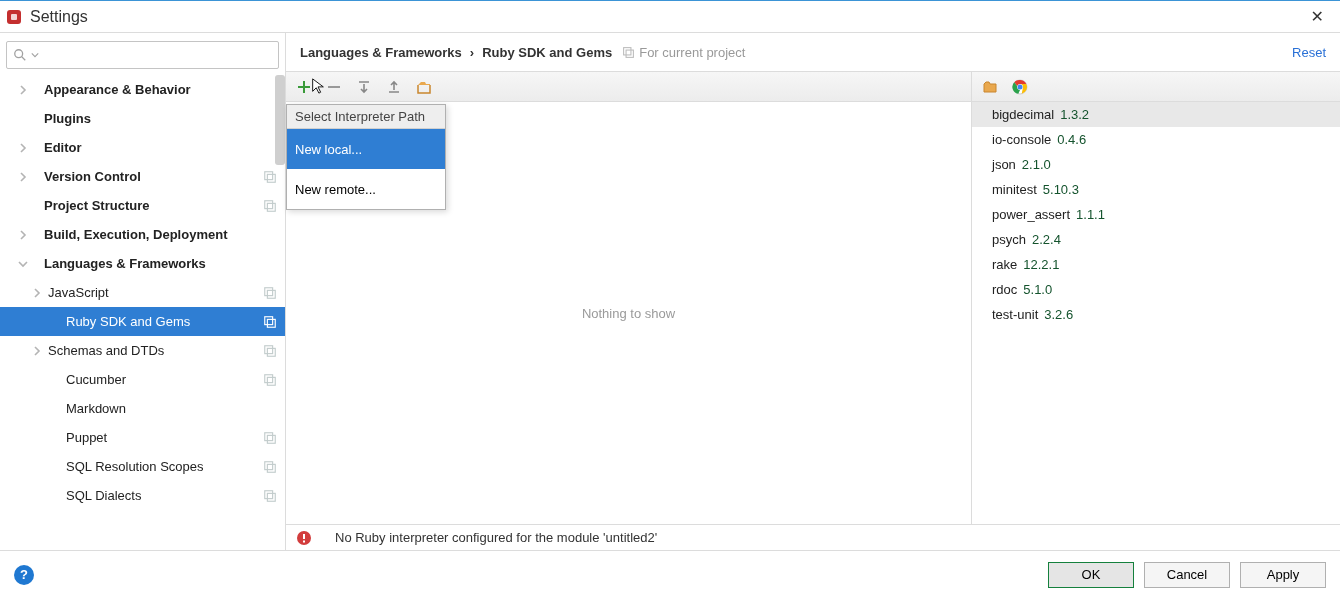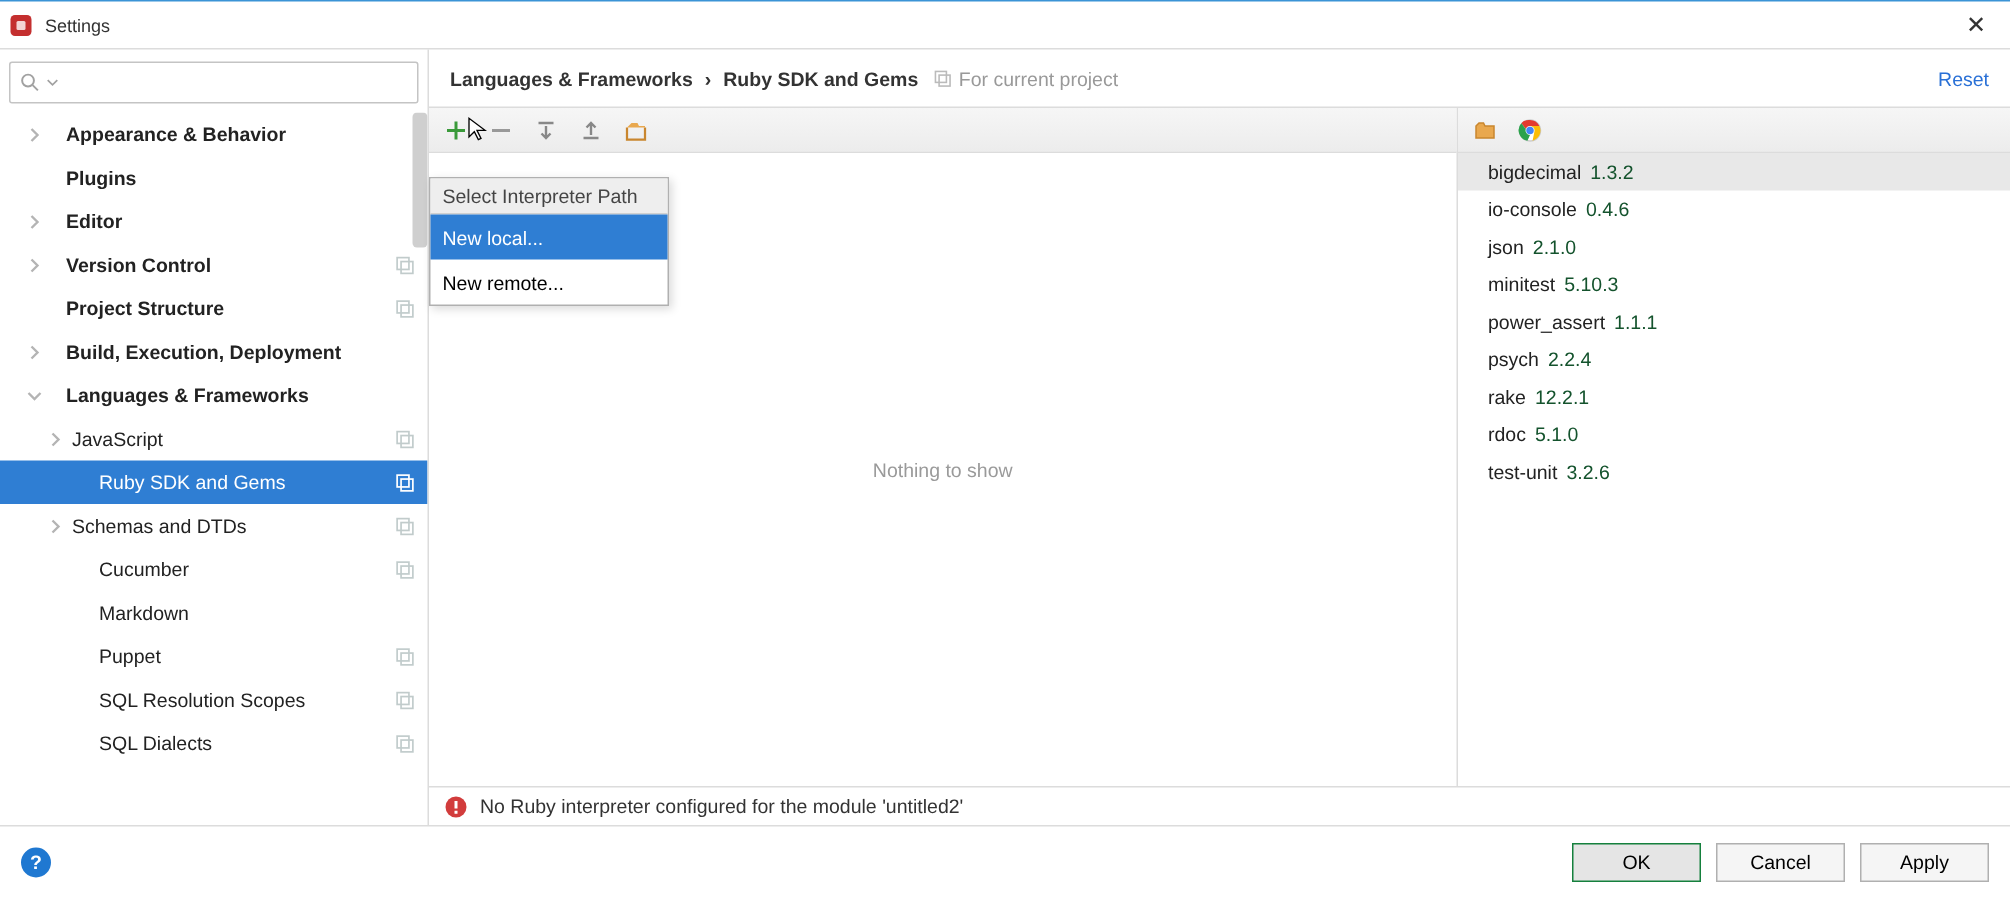--- a/index.html
+++ b/index.html
@@ -1,20 +1,20 @@
 <!DOCTYPE html>
 <html><head>
 <meta charset="utf-8">
 <style>
   * { box-sizing: border-box; margin: 0; padding: 0; font-family: "Segoe UI", Arial, sans-serif; font-size: 13px; }
   body { width: 1340px; height: 600px; background: #fff; overflow: hidden; position: relative; }
 
   .titlebar { height: 32px; display: flex; align-items: center; padding: 0 6px; border-top: 1px solid #3b94d6; }
   .titlebar .app-icon { width: 16px; height: 16px; margin-right: 8px; }
-  .titlebar .title { color: #333; font-size: 12px; flex: 1; }
+  .titlebar .title { color: #333; font-size: 16px; flex: 1; }
   .titlebar .close { font-size: 16px; padding: 0 10px; cursor: pointer; color: #333; }
 
   .content { display: flex; height: 518px; border-top: 1px solid #dcdcdc; }
 
   .sidebar { width: 286px; border-right: 1px solid #dcdcdc; display: flex; flex-direction: column; position: relative; }
   .search-row { padding: 8px 6px 6px 6px; }
   .search-box { width: 100%; height: 28px; border: 1px solid #c4c4c4; border-radius: 2px; display: flex; align-items: center; padding: 0 6px; }
   .search-box svg { width: 14px; height: 14px; opacity: .55; }
   .search-box .caret { margin-left: 4px; width: 8px; height: 8px; opacity: .55; }
   .search-box input { border: none; outline: none; flex: 1; margin-left: 6px; background: transparent; }
@@ -44,34 +44,34 @@
 
   .panels { display: flex; flex: 1; border-top: 1px solid #dcdcdc; }
   .left-panel { flex: 1; display: flex; flex-direction: column; border-right: 1px solid #dcdcdc; position:relative; }
   .right-panel { width: 368px; display: flex; flex-direction: column; }
 
   .toolbar { height: 30px; background: linear-gradient(#f6f6f6,#ececec); border-bottom: 1px solid #dcdcdc; display: flex; align-items: center; padding: 0 10px; gap: 14px; }
   .toolbar svg { width: 16px; height: 16px; }
   .toolbar .tb-btn { display:flex; align-items:center; justify-content:center; cursor:pointer; }
 
   .empty { flex: 1; display: flex; align-items: center; justify-content: center; color: #9a9a9a; position:relative; }
-  .dropdown { position: absolute; left: 0px; top: 46px; width: 160px; background: #fff; border: 1px solid #b0b0b0; box-shadow: 2px 2px 6px rgba(0,0,0,.15); z-index:10; }
+  .dropdown { position: absolute; left: 0px; top: 32px; width: 160px; background: #fff; border: 1px solid #b0b0b0; box-shadow: 2px 2px 6px rgba(0,0,0,.15); z-index:10; }
   .dropdown .dd-title { height: 24px; display:flex; align-items:center; padding:0 8px; background:#eeeeee; border-bottom:1px solid #d0d0d0; color:#444; }
-  .dropdown .dd-item { height: 30px; display:flex; align-items:center; padding:0 8px; cursor:pointer; }
+  .dropdown .dd-item { height: 40px; display:flex; align-items:center; padding:0 8px; cursor:pointer; }
   .dropdown .dd-item.sel { background:#2f7ed3; color:#fff; }
 
   .cursor { position:absolute; left: 24px; top: 6px; z-index: 20; }
 
   .gem-list { flex: 1; overflow: auto; }
   .gem-row { height: 25px; display:flex; align-items:center; padding:0 20px; cursor:default; }
   .gem-row.sel { background:#e8e8e8; }
   .gem-row .g-name { color:#222; }
   .gem-row .g-ver { color:#14532d; margin-left:6px; }
 
-  .status { height: 26px; border-top:1px solid #dcdcdc; display:flex; align-items:center; padding:0 10px; gap:8px; }
+  .status { height: 26px; border-top:1px solid #dcdcdc; display:flex; align-items:center; padding:0 10px; gap:23px; }
   .status svg { width:16px; height:16px; }
   .status .msg { color:#333; }
 
   .footer { height: 48px; border-top: 1px solid #dcdcdc; display:flex; align-items:center; padding: 0 14px; gap:10px; background:#fff; }
   .footer .help { width:20px; height:20px; border-radius:50%; background:#1f78d1; color:#fff; display:flex; align-items:center; justify-content:center; font-weight:700; font-size:13px; cursor:pointer; }
   .footer .spacer { flex:1; }
   .footer button { height:26px; min-width:86px; border:1px solid #b0b0b0; background:#f5f5f5; cursor:pointer; }
   .footer button.primary { border:1px solid #15803d; background:#e5e5e5; }
 </style>
 </head>

